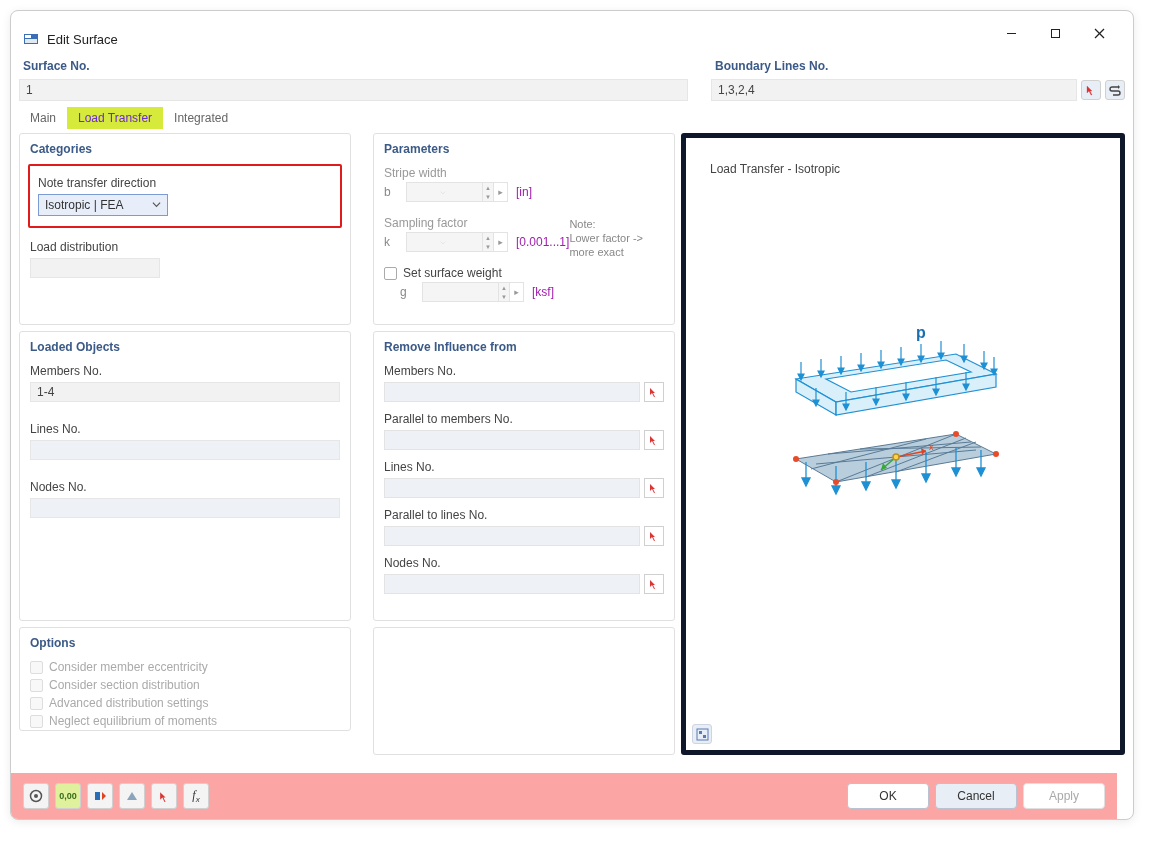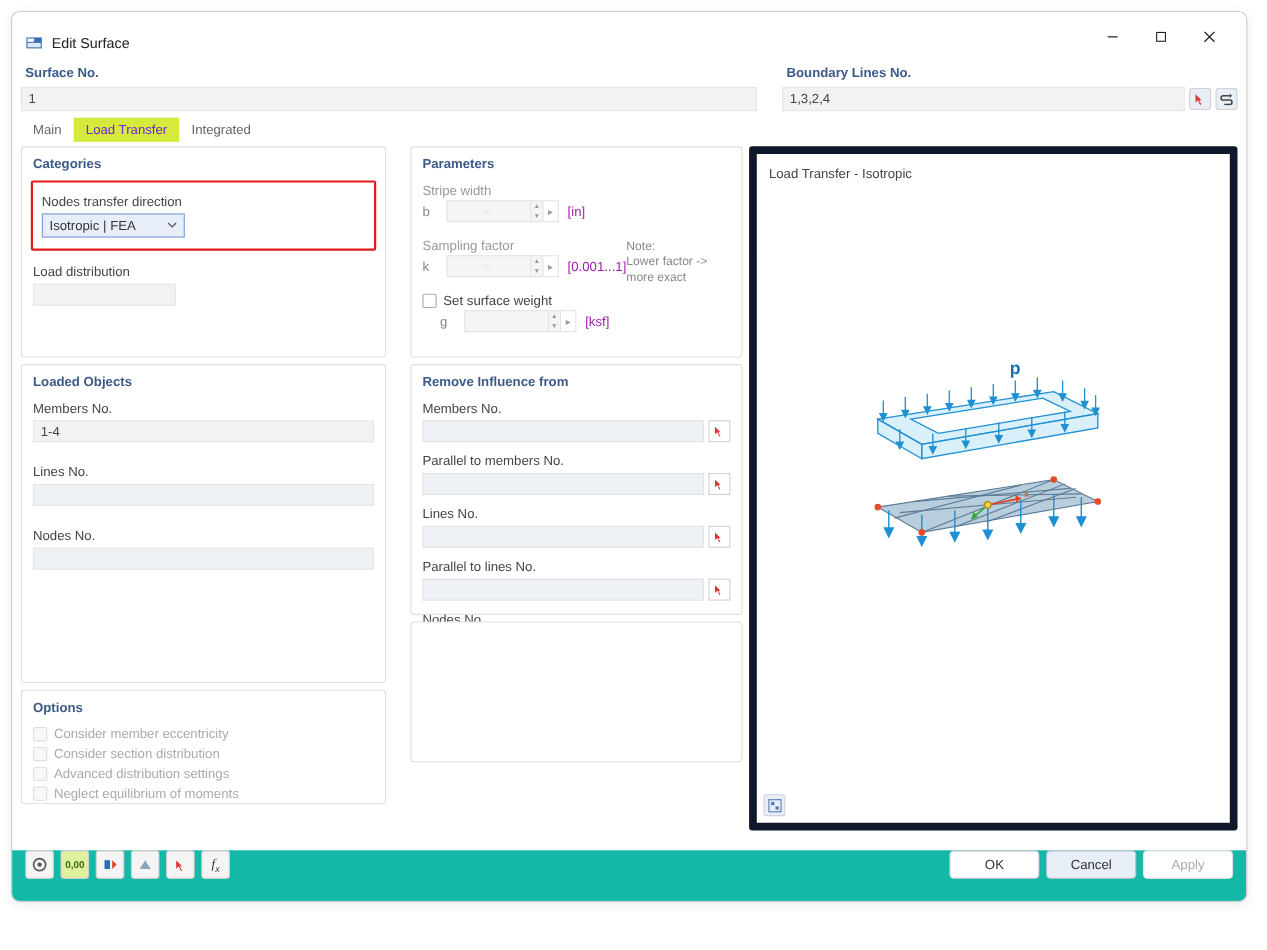--- a/index.html
+++ b/index.html
@@ -59,26 +59,26 @@
 .chk-row { display:flex; align-items:center; gap:6px; margin-top:4px; }
 .chk { width:13px; height:13px; border:1px solid #aaa; border-radius:2px; background:#fff; }
 .chk.disabled { border-color:#ddd; background:#f8f8f8; }
 .chk-label { font-size:12px; color:#444; }
 .chk-label.disabled { color:#aaa; }
 
 .input-row { display:flex; align-items:center; gap:4px; margin-top:4px; margin-bottom:10px; }
 .input-row .line-input { flex:1; height:20px; background:#eef1f6; border:1px solid #e3e3e3; }
 .pick-small { width:20px; height:20px; border:1px solid #d0d0d0; background:#fff; display:flex; align-items:center; justify-content:center; }
 
-.viz { position:relative; height:594px; border:7px solid #0f172a; border-radius:3px; padding:11px; }
+.viz { position:relative; height:594px; border:5px solid #0f172a; border-radius:3px; padding:24px; }
 .viz-title { color:#444; font-size:12px; }
 .viz-img { position:absolute; top:186px; left:80px; width:260px; }
 .viz-small-btn { position:absolute; bottom:6px; left:6px; width:20px; height:20px; border:1px solid #cfd4e0; background:#e8eef6; border-radius:3px; display:flex; align-items:center; justify-content:center;}
 
-.footer { position:absolute; bottom:0; left:0; right:0; height:46px; border-top:0; display:flex; align-items:flex-start; padding:0 12px; gap:6px; background:#14b8a6;}
+.footer { position:absolute; bottom:0; left:0; right:16px; height:46px; border-top:0; display:flex; align-items:center; padding:0 12px; gap:6px; background:#fca5a5;}
 .tool-btn { width:26px; height:26px; border:1px solid #d0d0d0; background:#f4f4f4; border-radius:3px; display:flex; align-items:center; justify-content:center; font-size:12px;}
 .footer-right { margin-left:auto; display:flex; gap:6px; }
 .btn { min-width:82px; height:26px; border:1px solid #b8c2d0; border-radius:4px; background:#fff; color:#333; font-size:12px; display:flex; align-items:center; justify-content:center; }
 .btn.primary { background:#e8eef6; }
 .btn.disabled { color:#aaa; border-color:#e0e0e0; }
 
 .note { color:#888; font-size:11px; line-height:1.3; }
 
 </style>
 </head>
@@ -144,21 +144,21 @@
     <div class="tab active">Load Transfer</div>
     <div class="tab dim">Integrated</div>
   </div>
 
   <div class="content">
 
     <div class="left-col">
       <div class="panel" style="height:192px;">
         <div class="panel-title">Categories</div>
         <div class="highlight-box">
-          <div class="field-label">Nodes transfer direction</div>
+          <div class="field-label">Note transfer direction</div>
           <div class="select-wrap sel-highlight">
             <span>Isotropic | FEA</span>
             <span class="chev"><svg width="9" height="9" viewBox="0 0 10 10">
                   <path d="M1 3 L5 7 L9 3" fill="none" stroke="#555" stroke-width="1.3"></path>
                 </svg></span>
           </div>
         </div>
         <div class="field-label" style="margin-top:12px;">Load distribution</div>
         <div class="field-input"></div>
       </div>
@@ -250,21 +250,21 @@
                   <div class="spin-btn">▲</div>
                   <div class="spin-btn">▼</div>
                 </div>
             </div>
             <div class="param-arrow">▸</div>
           </div>
           <span class="param-unit">[ksf]</span>
         </div>
       </div>
 
-      <div class="panel" style="height:228px;">
+      <div class="panel" style="height:290px;">
         <div class="panel-title">Remove Influence from</div>
 
         <div class="field-label">Members No.</div>
         <div class="input-row">
           <div class="line-input"></div>
           <div class="pick-small">
               <svg width="12" height="12" viewBox="0 0 12 12">
                 <path d="M2 2 L7 7 L5 7 L7 11 L6 11 L4 7 L2 9 Z" fill="#d33"></path>
               </svg>
             </div>

